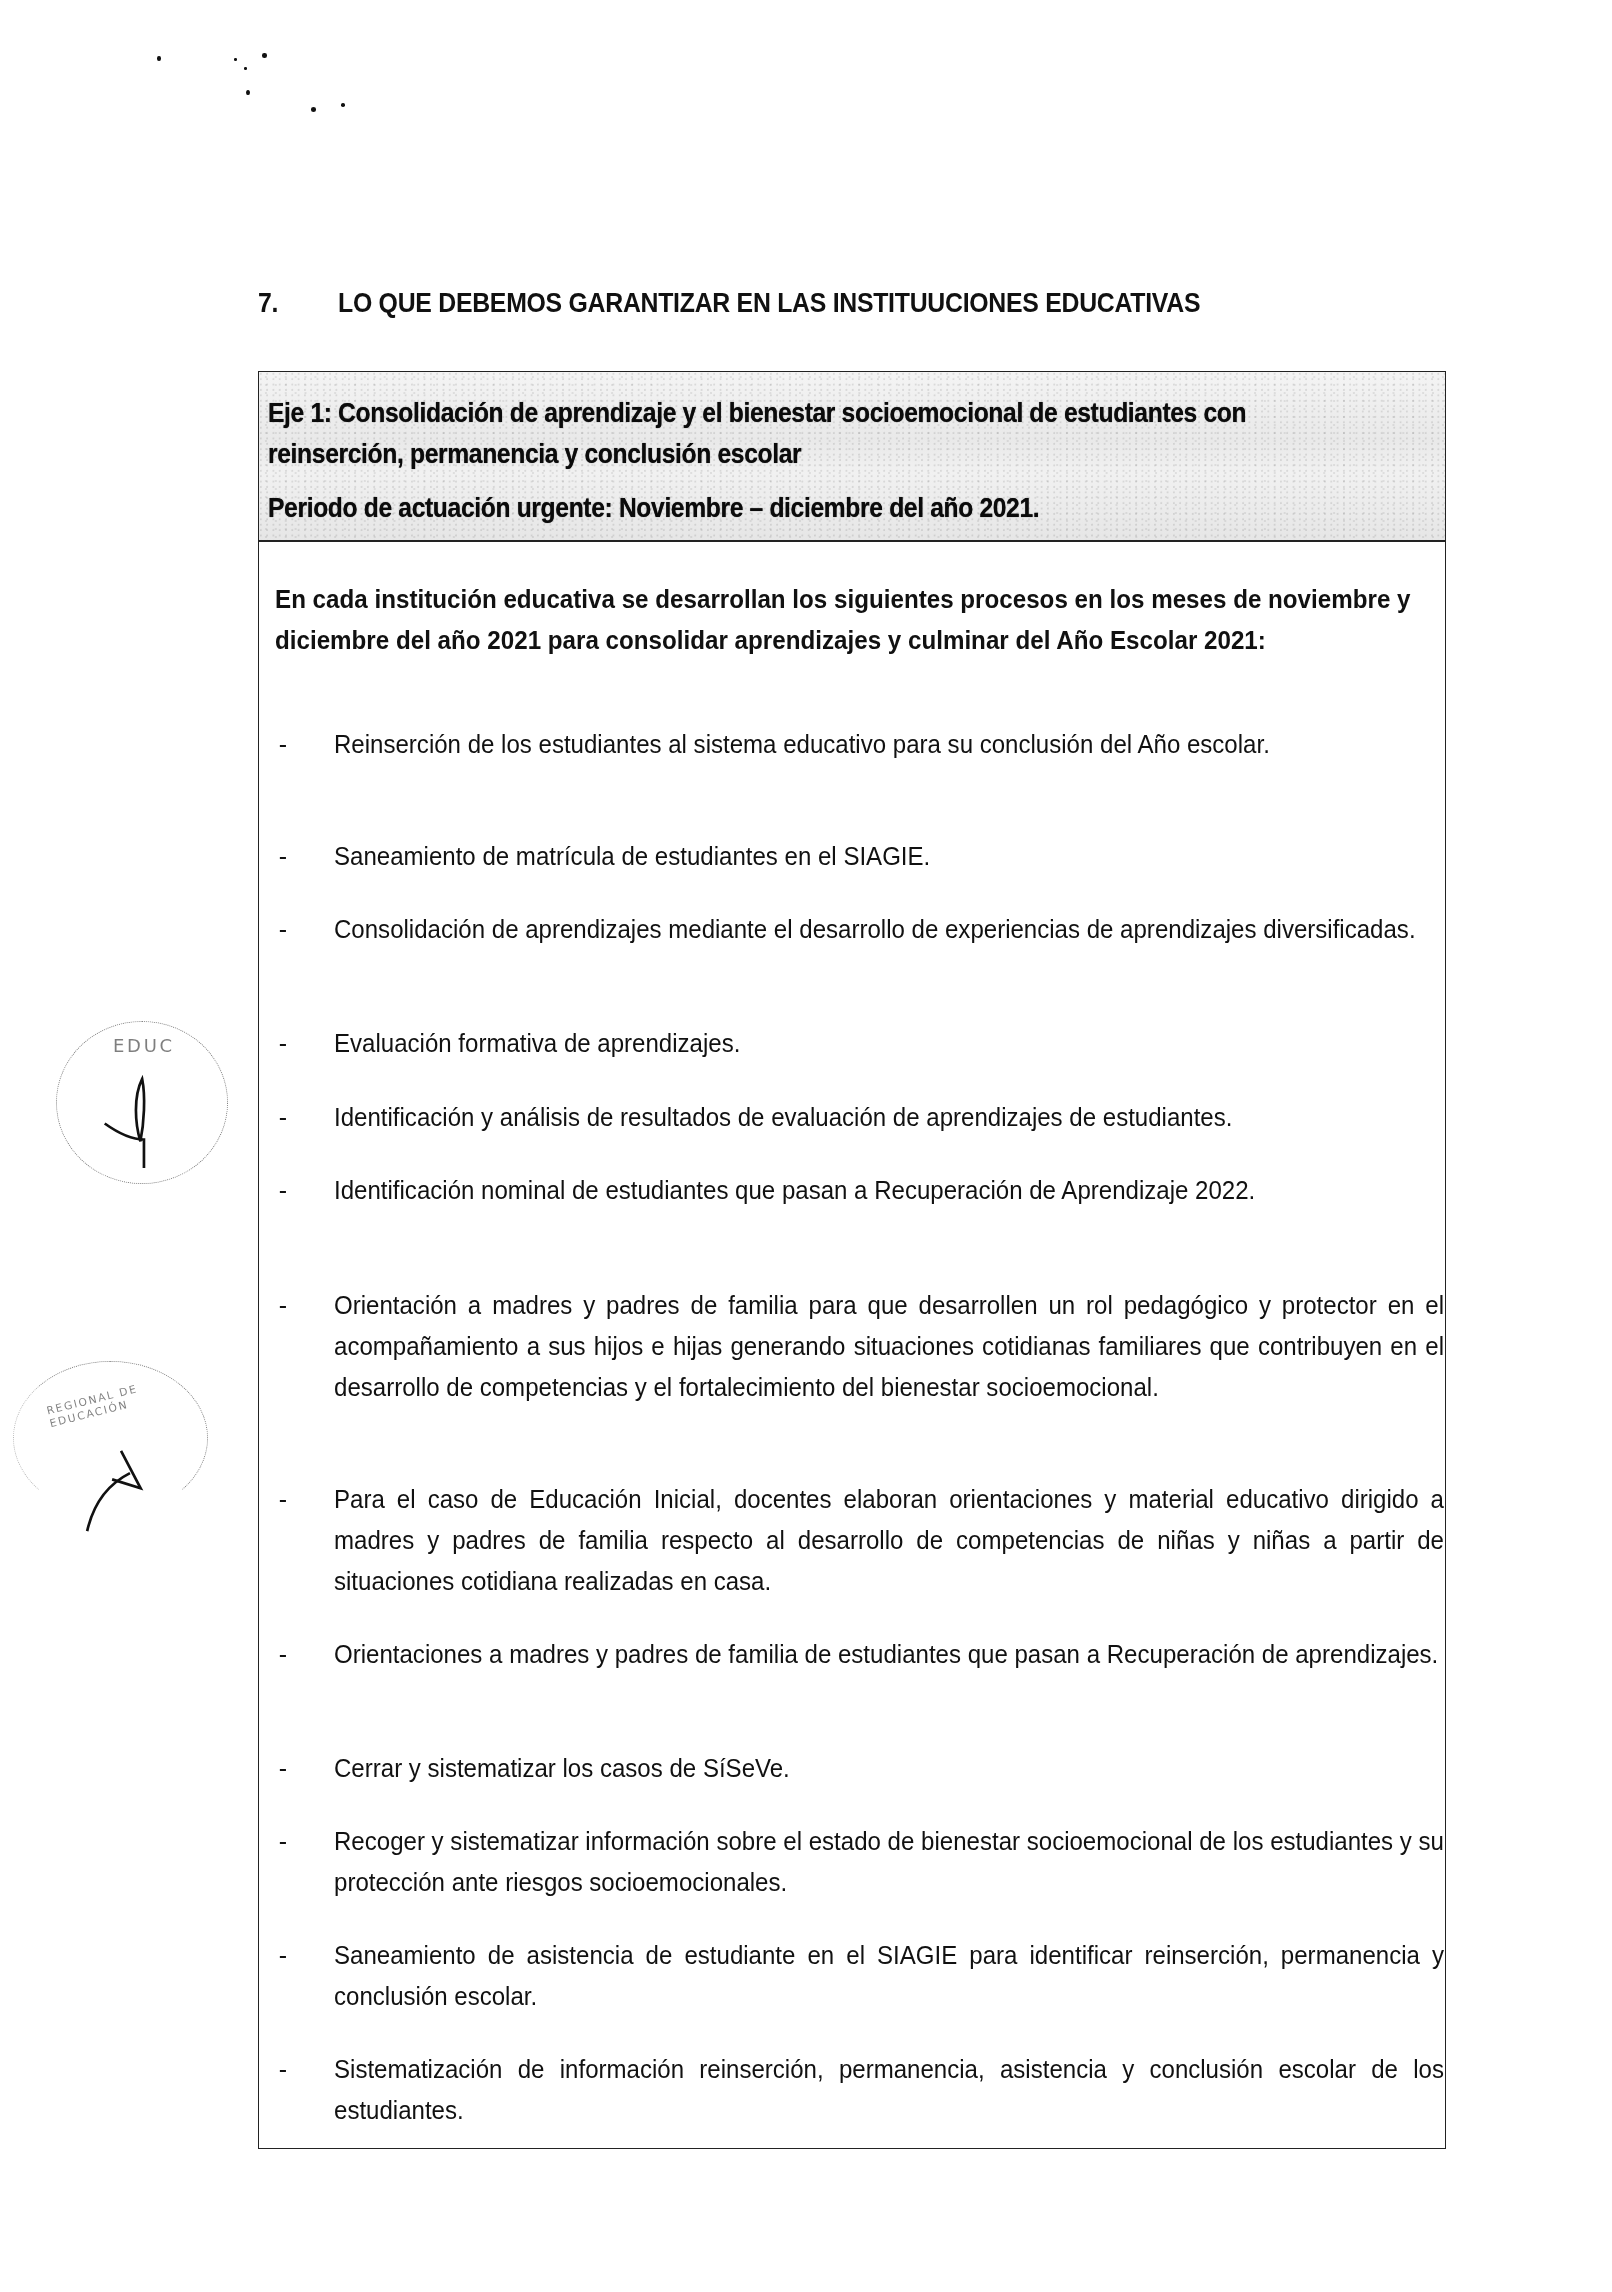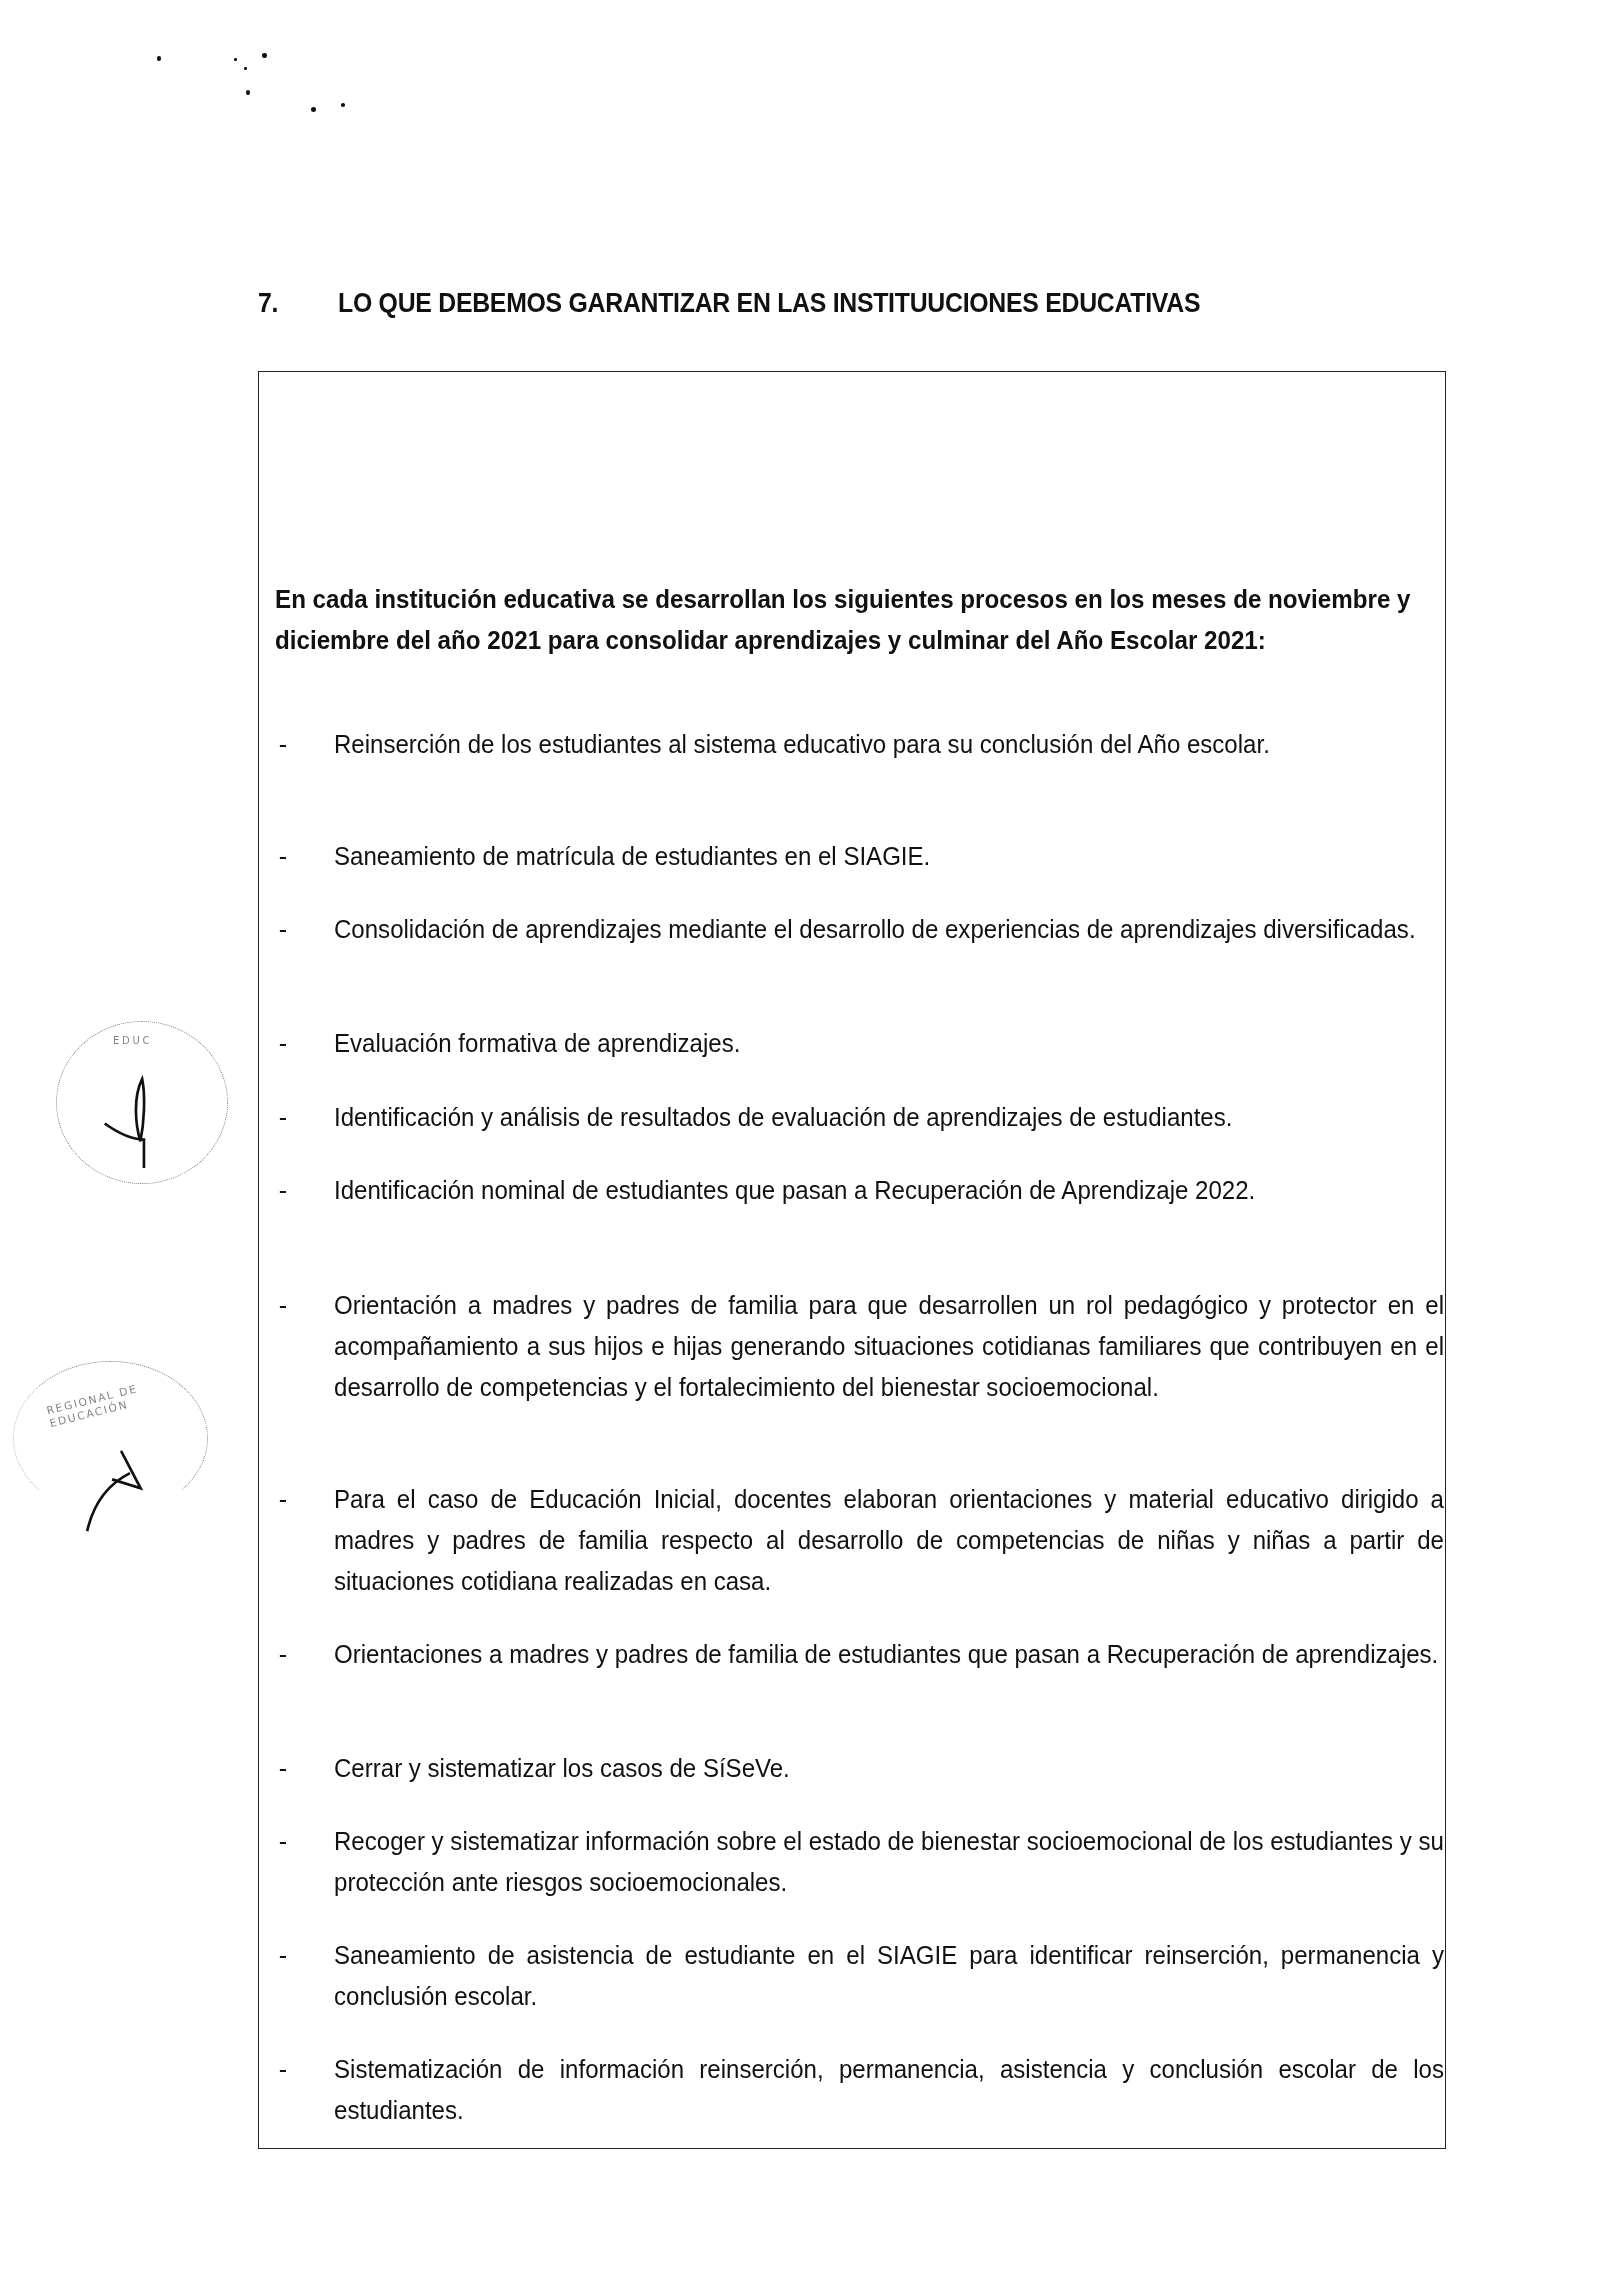--- a/index.html
+++ b/index.html
@@ -56,41 +56,46 @@
       font-size: 26px; line-height: 41px; text-align: justify;
       transform: scaleX(0.925); transform-origin: left top;
     }
     .stamp {
       position: absolute; border-radius: 50%;
       border: 1.8px dotted rgba(20,20,20,0.55);
     }
     .stamp-1 { left: 56px; top: 1021px; width: 170px; height: 161px; }
     .stamp-2 { left: 12.5px; top: 1361px; width: 193px; height: 152px; border-style: dotted; border-bottom-color: transparent; border-left-color: rgba(20,20,20,0.3); }
     .stamp-text {
-      position: absolute; font-size: 10px; letter-spacing: 2.7px; color: rgba(20,20,20,0.55);
+      position: absolute; font-size: 18px; letter-spacing: 2.7px; color: rgba(20,20,20,0.55);
       font-family: "DejaVu Sans", sans-serif;
     }
     .sig { position: absolute; }
   </style>
 </head>
 <body>
 
 <div class="scan-dot" style="left:157px;top:56px;width:3.6px;height:4.5px;"></div>
 <div class="scan-dot" style="left:234px;top:58px;width:2.7px;height:2.7px;"></div>
 <div class="scan-dot" style="left:262px;top:53px;width:4.5px;height:4.5px;"></div>
 <div class="scan-dot" style="left:244px;top:67px;width:2.7px;height:2.7px;"></div>
 <div class="scan-dot" style="left:246px;top:90px;width:3.6px;height:5.4px;"></div>
 <div class="scan-dot" style="left:311px;top:107px;width:5.4px;height:4.5px;"></div>
 <div class="scan-dot" style="left:341px;top:103px;width:3.6px;height:3.6px;"></div>
 
 <div class="heading">
   <span class="num">7.</span><span>LO QUE DEBEMOS GARANTIZAR EN LAS INSTITUUCIONES EDUCATIVAS</span>
 </div>
 
 <div class="frame">
+  <div class="frame-header">
+    <div class="hdr-line hdr-1">Eje 1: Consolidación de aprendizaje y el bienestar socioemocional de estudiantes con</div>
+    <div class="hdr-line hdr-2">reinserción, permanencia y conclusión escolar</div>
+    <div class="hdr-line hdr-3">Periodo de actuación urgente: Noviembre – diciembre del año 2021.</div>
+  </div>
 
   <div class="intro">
     <span style="display:block;width:1240px;">En cada institución educativa se desarrollan los siguientes procesos en los meses de noviembre y diciembre del año 2021 para consolidar aprendizajes y culminar del Año Escolar 2021:</span>
   </div>
 
   <ul class="items">
     <li class="item" style="top:0px;">
       <span class="dash">-</span>
       <span class="text">Reinserción de los estudiantes al sistema educativo para su conclusión del Año escolar.</span>
     </li>

